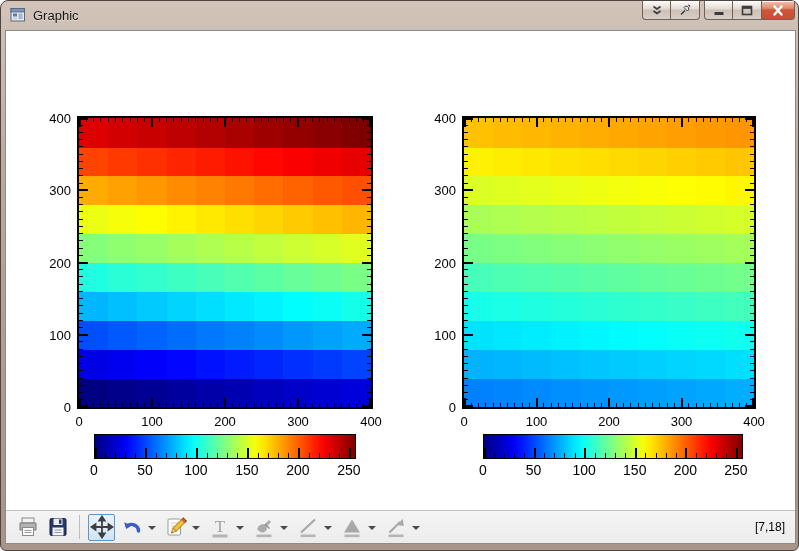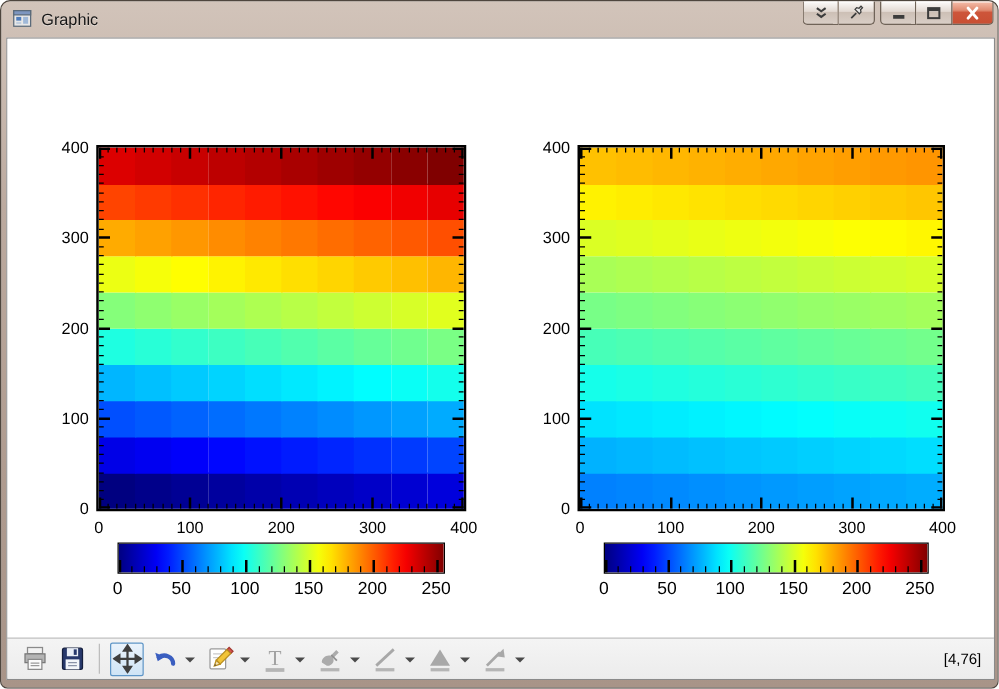--- a/index.html
+++ b/index.html
@@ -809,16 +809,16 @@
       </button>
       <span class="caret"></span>
       <button class="tool">
         <svg width="24" height="24" viewBox="0 0 24 24">
           <line x1="5.5" y1="17.5" x2="16" y2="7" stroke="#a8a8a8" stroke-width="2.2"></line>
           <polygon points="18.8,4 19.8,11 12.8,10" fill="#a8a8a8"></polygon>
           <rect x="4.5" y="19.5" width="15" height="2.6" fill="#b5b5b5"></rect>
         </svg>
       </button>
       <span class="caret"></span>
-      <span class="status">[4,76]</span>
+      <span class="status">[7,18]</span>
     </div>
   </div>
 </div>
 
 </body></html>

